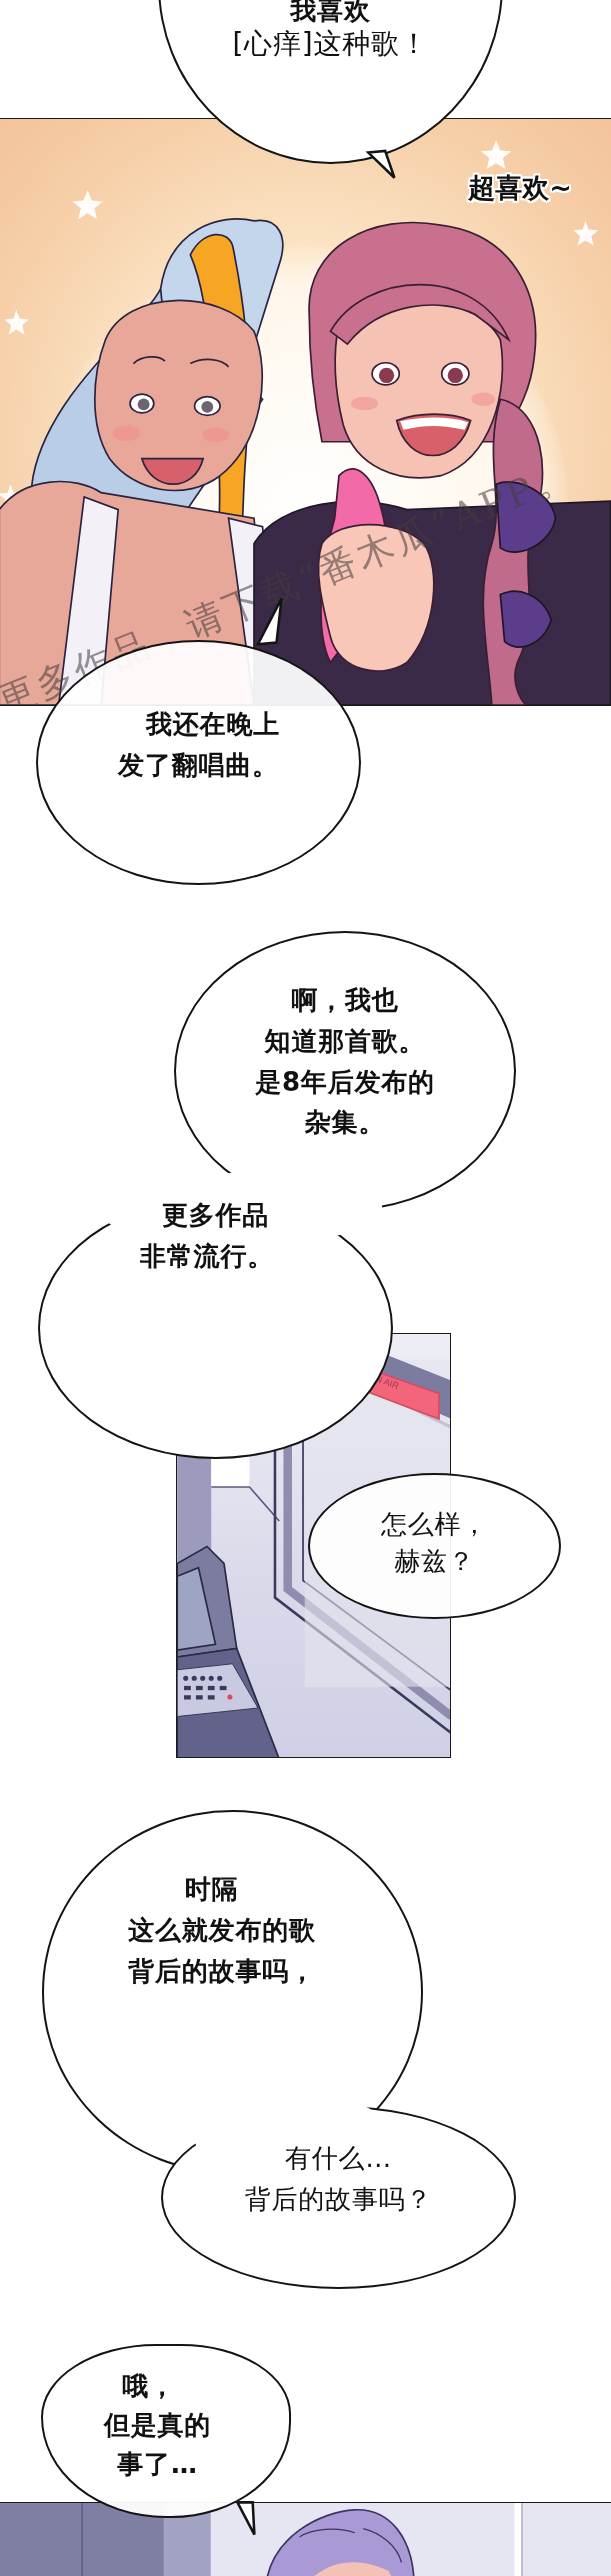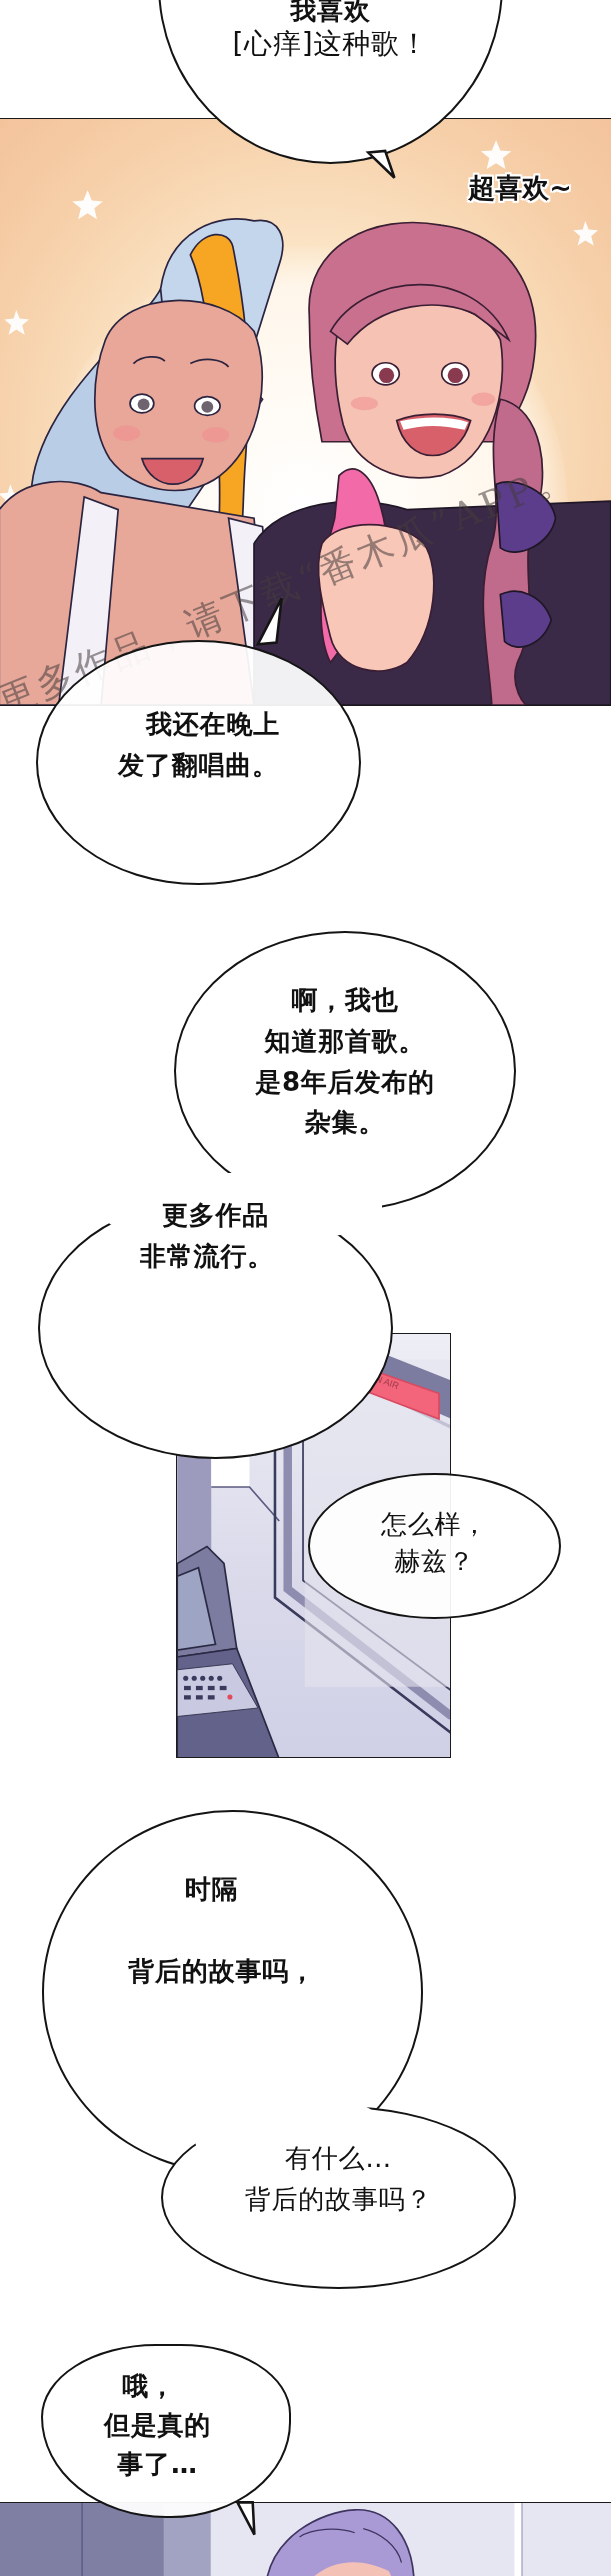--- a/index.html
+++ b/index.html
@@ -171,20 +171,21 @@
 <div class="bubble translucent" style="left:308px; top:1473px; width:253px; height:146px; z-index:6;">
   <div class="btext" style="top:68px; font-weight:normal;">赫兹？</div>
   <div class="btext" style="top:31px; font-weight:normal;">怎么样，</div>
 </div>
 
 <div class="bubble translucent" style="left:42px; top:1810px; width:381px; height:364px; z-index:6;"></div>
 <div class="bubble" style="left:161px; top:2106px; width:355px; height:183px; z-index:6;"></div>
 <div class="abs" style="left:195px; top:2095px; width:187px; height:76px; background:#fff; border-radius:40%; z-index:7;"></div>
 <div class="abs" style="left:42px; top:1810px; width:381px; height:364px; z-index:8;">
   <div class="btext" style="top:61px; padding-right:42px;">时隔</div>
+  <div class="btext" style="top:102px; padding-right:21px;">这么就发布的歌</div>
   <div class="btext" style="top:143px; padding-right:21px;">背后的故事吗，</div>
 </div>
 <div class="abs" style="left:161px; top:2106px; width:355px; height:183px; z-index:8;">
   <div class="btext" style="top:34px; font-weight:normal;">有什么…</div>
   <div class="btext" style="top:75px; font-weight:normal;">背后的故事吗？</div>
 </div>
 
 <div class="panel" style="left:-1.7px; top:2502px; width:615px; height:85px; border-top:1.7px solid #1a1a1a; background:#e6e6f2;">
   <svg class="abs" style="left:0; top:0;" width="615" height="85" viewBox="0 0 724 100">
     <rect x="0" y="0" width="250" height="100" fill="#7e7fa3"></rect>

